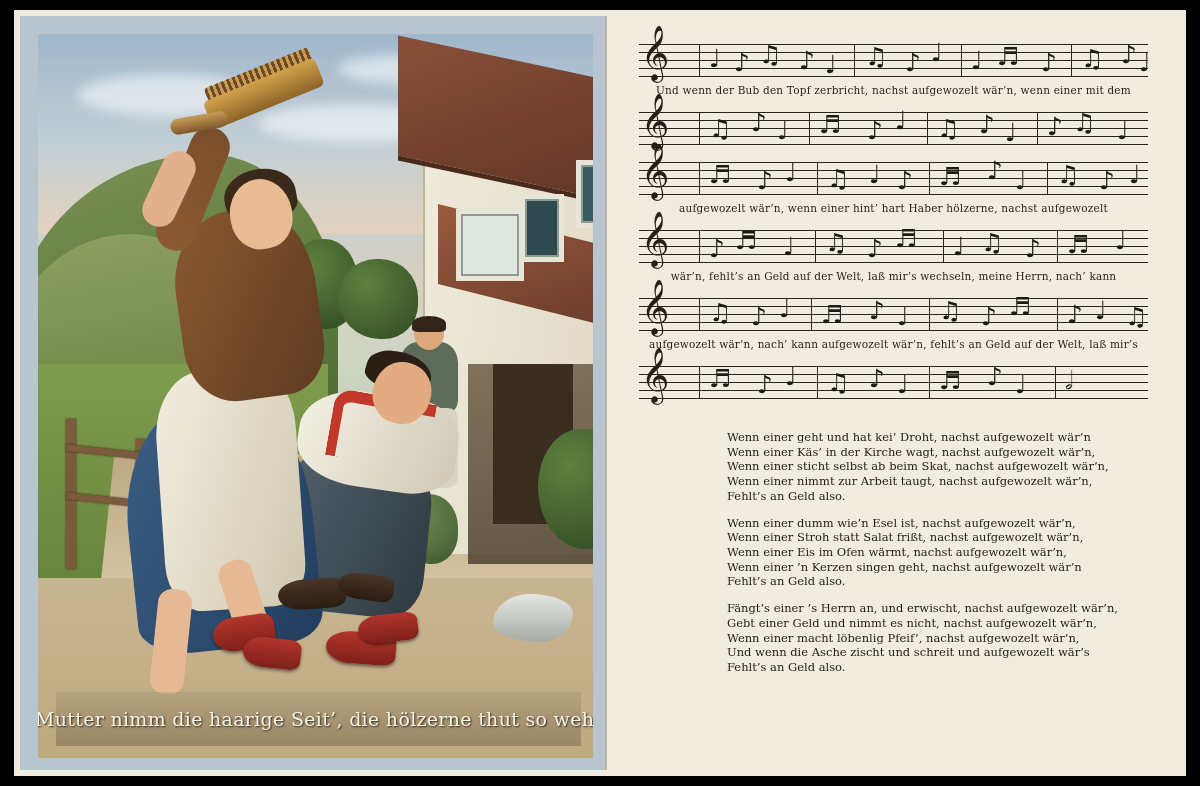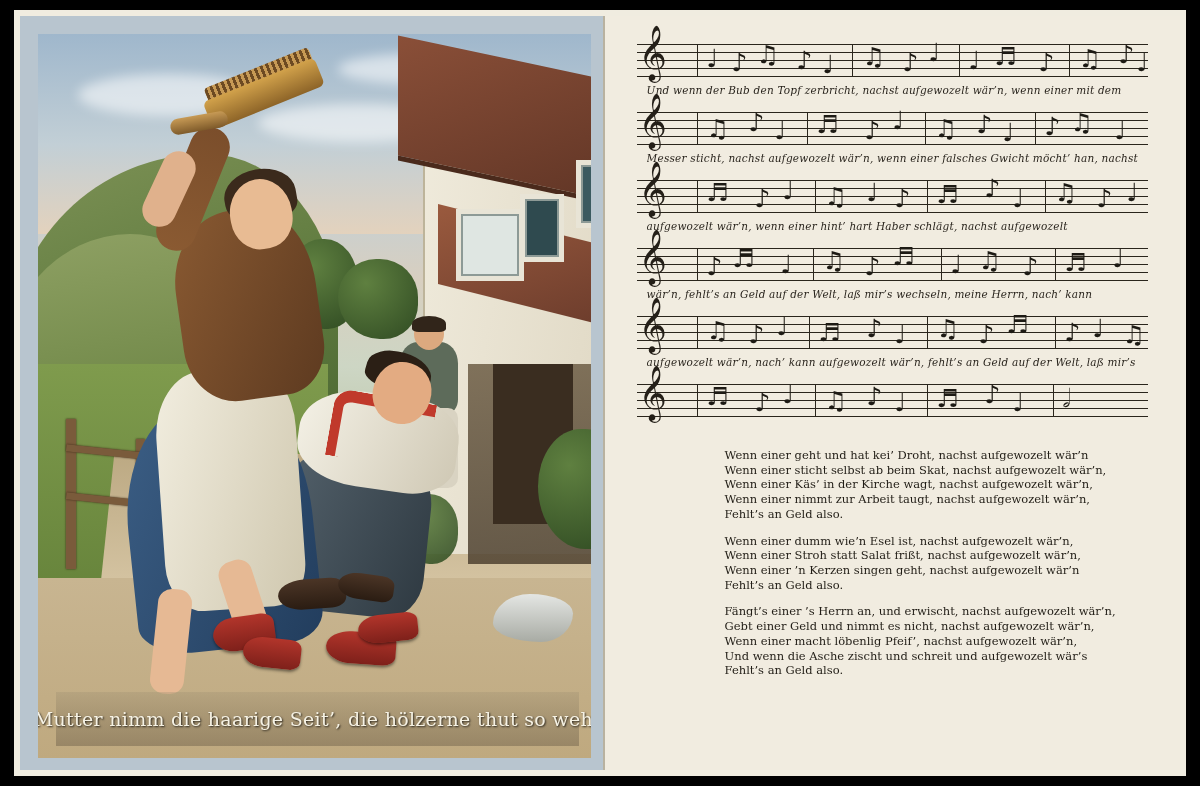--- a/index.html
+++ b/index.html
@@ -297,26 +297,25 @@
     position: absolute;
     font-family: "DejaVu Sans", sans-serif;
     font-size: 25px;
     line-height: 1;
     color: #1d1a14;
   }
   .lyric-line {
     font-family: "DejaVu Serif", serif;
     font-size: 10.5px;
     color: #241f18;
-    text-align: left;
+    text-align: center;
     margin: 1px 18px 10px 18px;
     letter-spacing: .2px;
     white-space: nowrap;
     overflow: hidden;
-    font-style: italic;
   }
   .verses {
     margin-top: 26px;
     padding-left: 96px;
   }
   .verse { margin-bottom: 12px; }
   .verse div {
     font-family: "DejaVu Serif", serif;
     font-size: 11.5px;
     color: #211d16;
@@ -464,21 +463,20 @@
           <div class="note" style="left:256px;top:2px;">♩</div>
           <div class="barline" style="left:288px;"></div>
           <div class="note" style="left:298px;top:10px;">♫</div>
           <div class="note" style="left:340px;top:6px;">♪</div>
           <div class="note" style="left:366px;top:14px;">♩</div>
           <div class="barline" style="left:398px;"></div>
           <div class="note" style="left:408px;top:8px;">♪</div>
           <div class="note" style="left:434px;top:4px;">♫</div>
           <div class="note" style="left:478px;top:12px;">♩</div>
         </div>
-        <div class="lyric-line">Messer sticht, nachst aufgewozelt wär’n, wenn    einer falsches Gwicht möcht’ han, nachst</div>
       </div>
 
       <div class="system">
         <div class="staff">
           <div class="line"></div>
             <div class="line"></div>
             <div class="line"></div>
             <div class="line"></div>
             <div class="line"></div>
           <div class="clef">𝄞</div>
@@ -492,21 +490,21 @@
           <div class="note" style="left:258px;top:12px;">♪</div>
           <div class="barline" style="left:290px;"></div>
           <div class="note" style="left:300px;top:8px;">♬</div>
           <div class="note" style="left:348px;top:2px;">♪</div>
           <div class="note" style="left:376px;top:12px;">♩</div>
           <div class="barline" style="left:408px;"></div>
           <div class="note" style="left:418px;top:6px;">♫</div>
           <div class="note" style="left:460px;top:12px;">♪</div>
           <div class="note" style="left:490px;top:6px;">♩</div>
         </div>
-        <div class="lyric-line">aufgewozelt wär’n, wenn einer hint’ hart Haber schlägt, nachst    aufgewozelt</div>
+        <div class="lyric-line">aufgewozelt wär’n, wenn einer hint’ hart Haber hölzerne, nachst    aufgewozelt</div>
       </div>
 
       <div class="system">
         <div class="staff">
           <div class="line"></div>
             <div class="line"></div>
             <div class="line"></div>
             <div class="line"></div>
             <div class="line"></div>
           <div class="clef">𝄞</div>
@@ -578,28 +576,29 @@
           <div class="note" style="left:348px;top:4px;">♪</div>
           <div class="note" style="left:376px;top:12px;">♩</div>
           <div class="barline" style="left:416px;"></div>
           <div class="note" style="left:426px;top:8px;">𝅗𝅥</div>
         </div>
       </div>
 
       <div class="verses">
         <div class="verse">
           <div>Wenn einer geht und hat kei’ Droht, nachst aufgewozelt wär’n</div>
+          <div>Wenn einer Käs’ in der Kirche wagt, nachst aufgewozelt wär’n,</div>
           <div>Wenn einer sticht selbst ab beim Skat, nachst aufgewozelt wär’n,</div>
-          <div>Wenn einer Käs’ in der Kirche wagt, nachst aufgewozelt wär’n,</div>
           <div>Wenn einer nimmt zur Arbeit taugt, nachst aufgewozelt wär’n,</div>
           <div>Fehlt’s an Geld also.</div>
         </div>
         <div class="verse">
           <div>Wenn einer dumm wie’n Esel ist, nachst aufgewozelt wär’n,</div>
           <div>Wenn einer Stroh statt Salat frißt, nachst aufgewozelt wär’n,</div>
+          <div>Wenn einer Eis im Ofen wärmt, nachst aufgewozelt wär’n,</div>
           <div>Wenn einer ’n Kerzen singen geht, nachst aufgewozelt wär’n</div>
           <div>Fehlt’s an Geld also.</div>
         </div>
         <div class="verse">
           <div>Fängt’s einer ’s Herrn an, und erwischt, nachst aufgewozelt wär’n,</div>
           <div>Gebt einer Geld und nimmt es nicht, nachst aufgewozelt wär’n,</div>
           <div>Wenn einer macht löbenlig Pfeif’, nachst aufgewozelt wär’n,</div>
           <div>Und wenn die Asche zischt und schreit und aufgewozelt wär’s</div>
           <div>Fehlt’s an Geld also.</div>
         </div>

